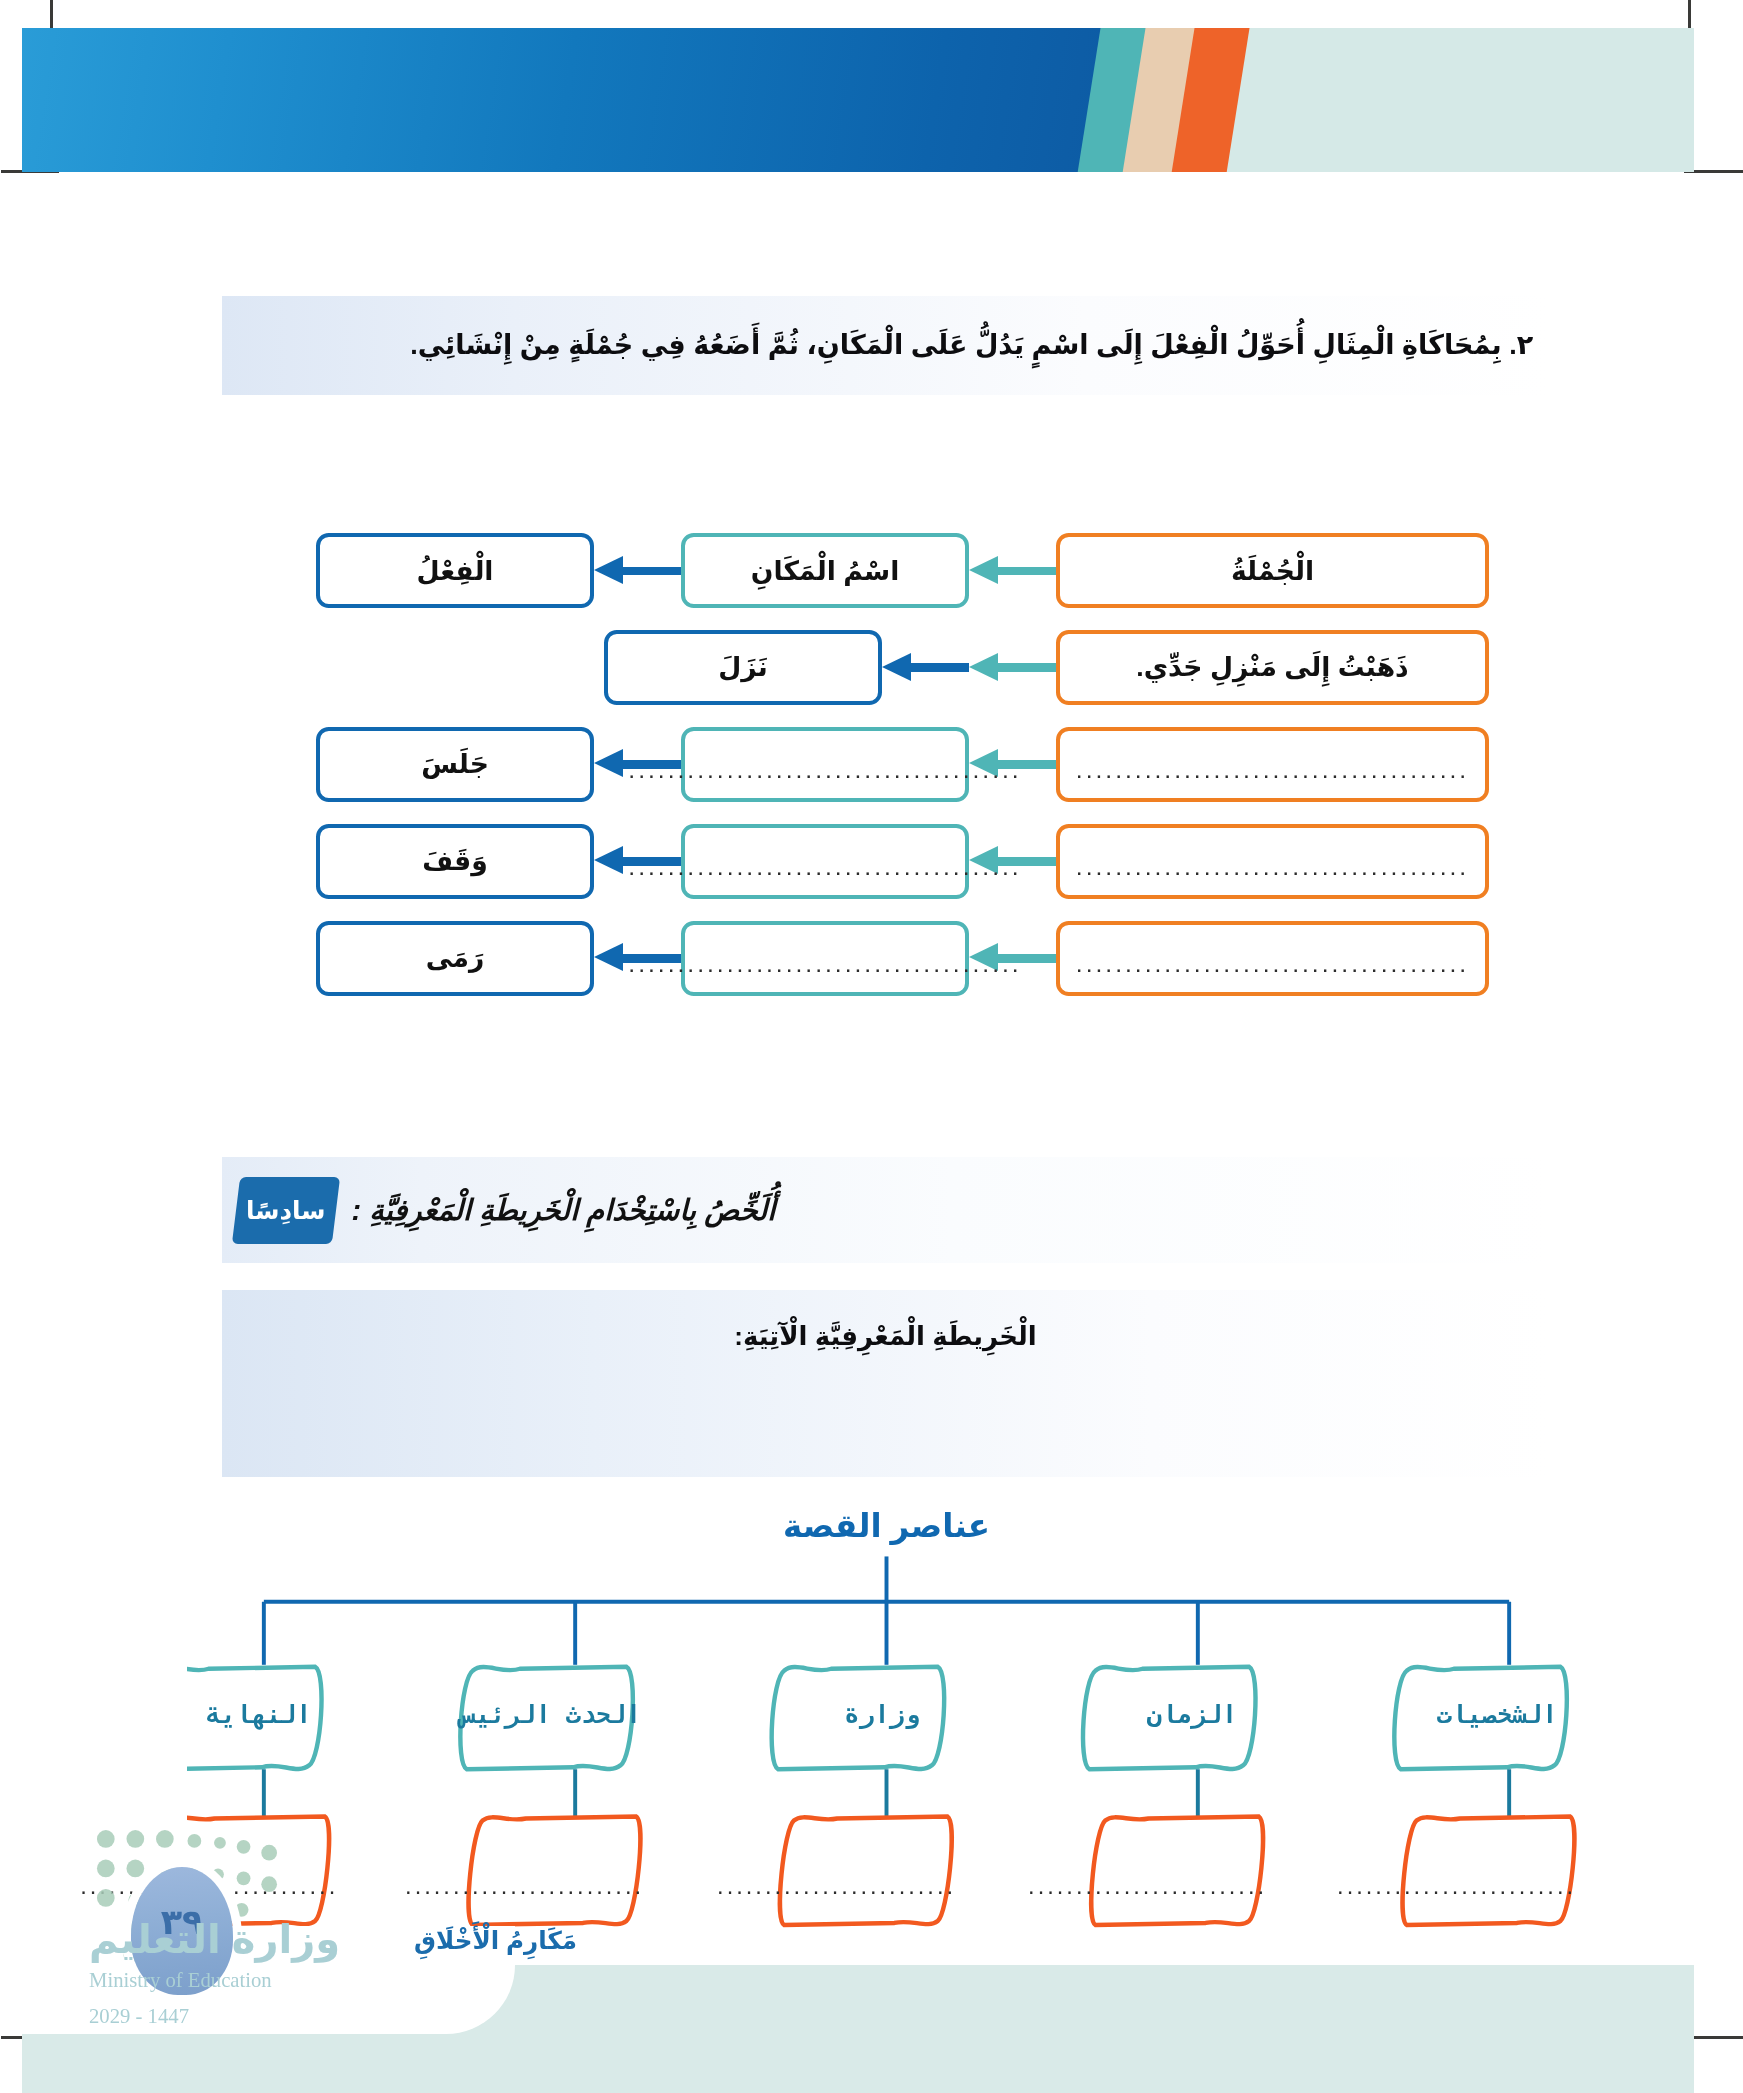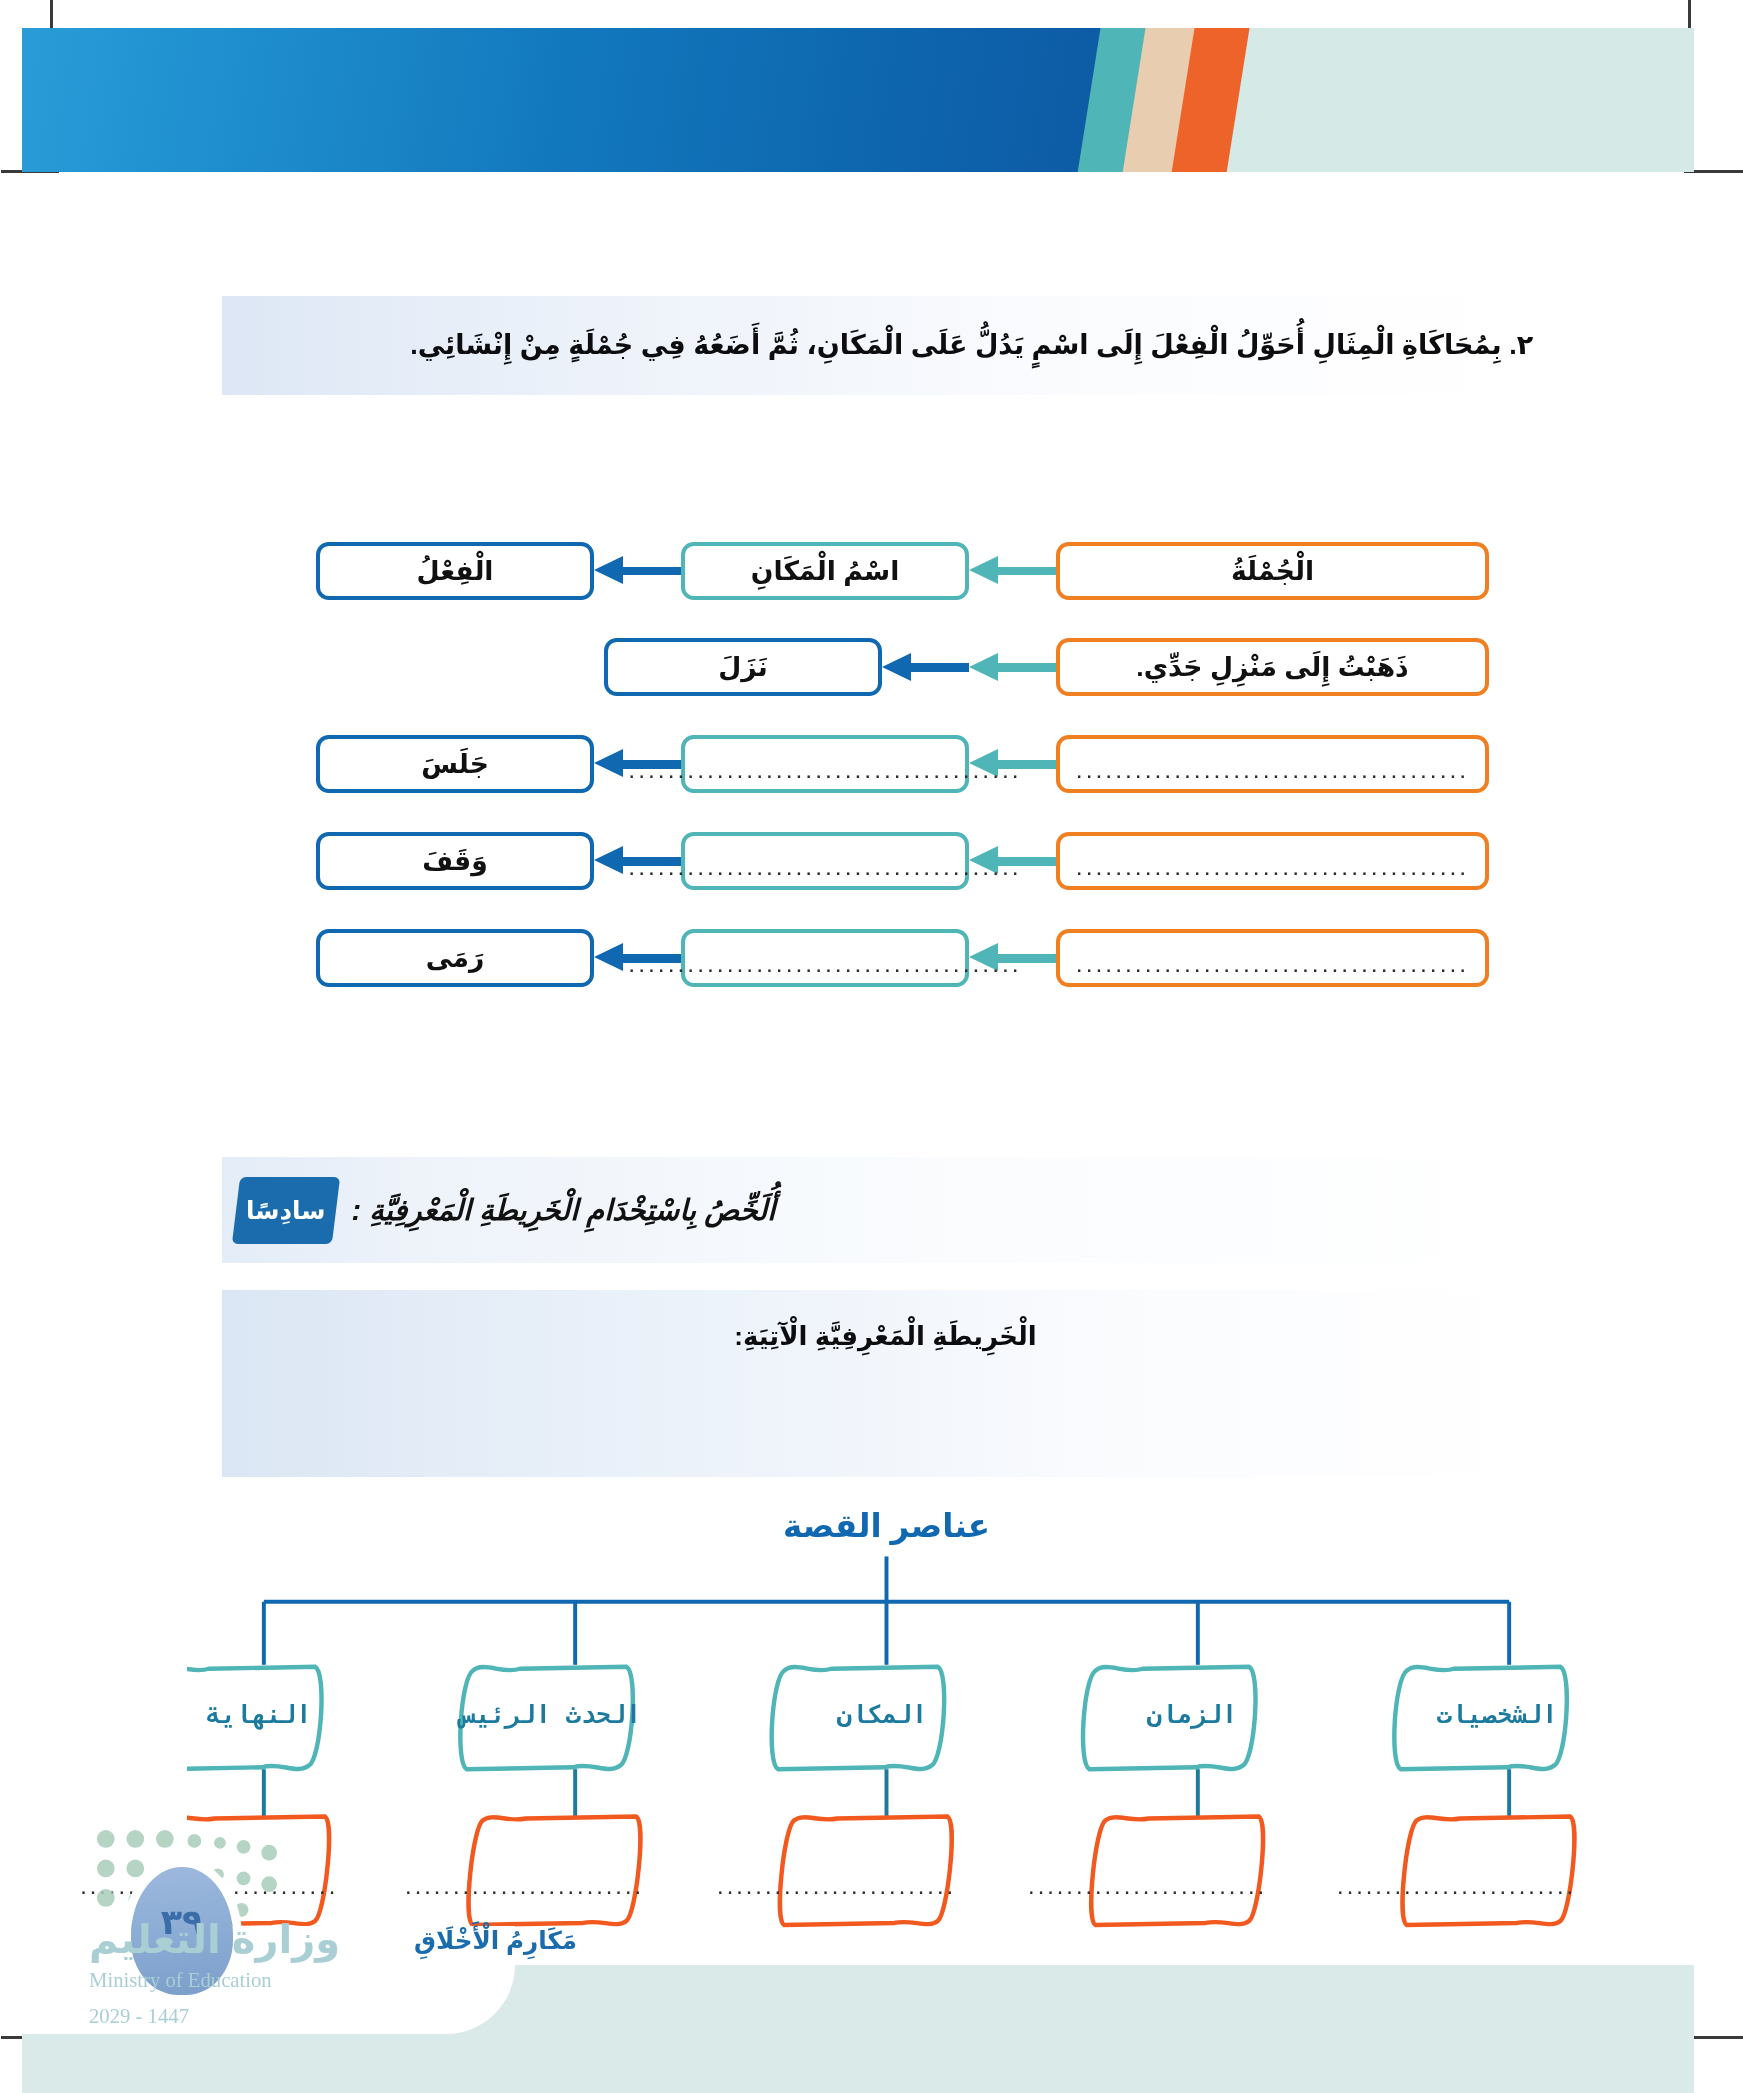--- a/index.html
+++ b/index.html
@@ -38,21 +38,21 @@
   .instruction-text{
     font-size:27px;font-weight:bold;color:#0d0d10;line-height:1.55;
     padding:0 15.8px;letter-spacing:0;white-space:nowrap;
   }
 
   
   .flow-table{position:absolute;left:268px;top:524px;width:1221px;}
   .flow-row{display:flex;align-items:center;justify-content:flex-start;height:93px;margin-bottom:3.9px;}
 
   .cell{
-    box-sizing:border-box;height:58px;border-radius:12.8px;background:#fff;
+    box-sizing:border-box;height:75px;border-radius:12.8px;background:#fff;
     display:flex;align-items:center;justify-content:center;
     font-size:26.6px;font-weight:bold;color:#111;
   }
   .cell-verb{width:278px;border:4.9px solid #1068b0;}
   .cell-noun{width:288px;border:4.9px solid #4fb5b6;}
   .cell-sentence{width:433px;border:4.9px solid #f07f22;}
 
   .dots{font-size:24.6px;color:#2b2b2b;letter-spacing:3px;line-height:1;font-weight:normal;
         transform:translateY(5.9px);}
 
@@ -294,21 +294,21 @@
       <path d="M1248 318 c10 -8 26 2 44 -2 l112 -2 c10 6 0 98 -10 106 c-10 8 -26 -2 -44 2 l-112 2 c-10 -6 0 -98 10 -106 Z"></path>
       <path d="M932 318 c10 -8 26 2 44 -2 l112 -2 c10 6 0 98 -10 106 c-10 8 -26 -2 -44 2 l-112 2 c-10 -6 0 -98 10 -106 Z"></path>
       <path d="M616 318 c10 -8 26 2 44 -2 l112 -2 c10 6 0 98 -10 106 c-10 8 -26 -2 -44 2 l-112 2 c-10 -6 0 -98 10 -106 Z"></path>
       <path d="M300 318 c10 -8 26 2 44 -2 l112 -2 c10 6 0 98 -10 106 c-10 8 -26 -2 -44 2 l-112 2 c-10 -6 0 -98 10 -106 Z"></path>
       <path d="M-16 318 c10 -8 26 2 44 -2 l112 -2 c10 6 0 98 -10 106 c-10 8 -26 -2 -44 2 l-112 2 c-10 -6 0 -98 10 -106 Z"></path>
     </g>
   </svg>
 
   <div class="node-label" style="left:1236px;top:193px;width:148px;">الشخصيات</div>
   <div class="node-label" style="left:931px;top:193px;width:148px;">الزمان</div>
-  <div class="node-label" style="left:621px;top:193px;width:148px;">المكان</div>
+  <div class="node-label" style="left:621px;top:193px;width:148px;">وزارة</div>
   <div class="node-label" style="left:296px;top:193px;width:158px;">الحدث الرئيس</div>
   <div class="node-label" style="left:-4.9px;top:193px;width:153px;">النهاية</div>
 
   <div class="blank-dots" style="left:1231px;top:366px;width:158px;">.........................</div>
   <div class="blank-dots" style="left:922px;top:366px;width:158px;">.........................</div>
   <div class="blank-dots" style="left:611px;top:366px;width:158px;">.........................</div>
   <div class="blank-dots" style="left:299px;top:366px;width:158px;">.........................</div>
   <div class="blank-dots" style="left:-11.8px;top:366px;width:163px;">...........................</div>
 </div>
 

